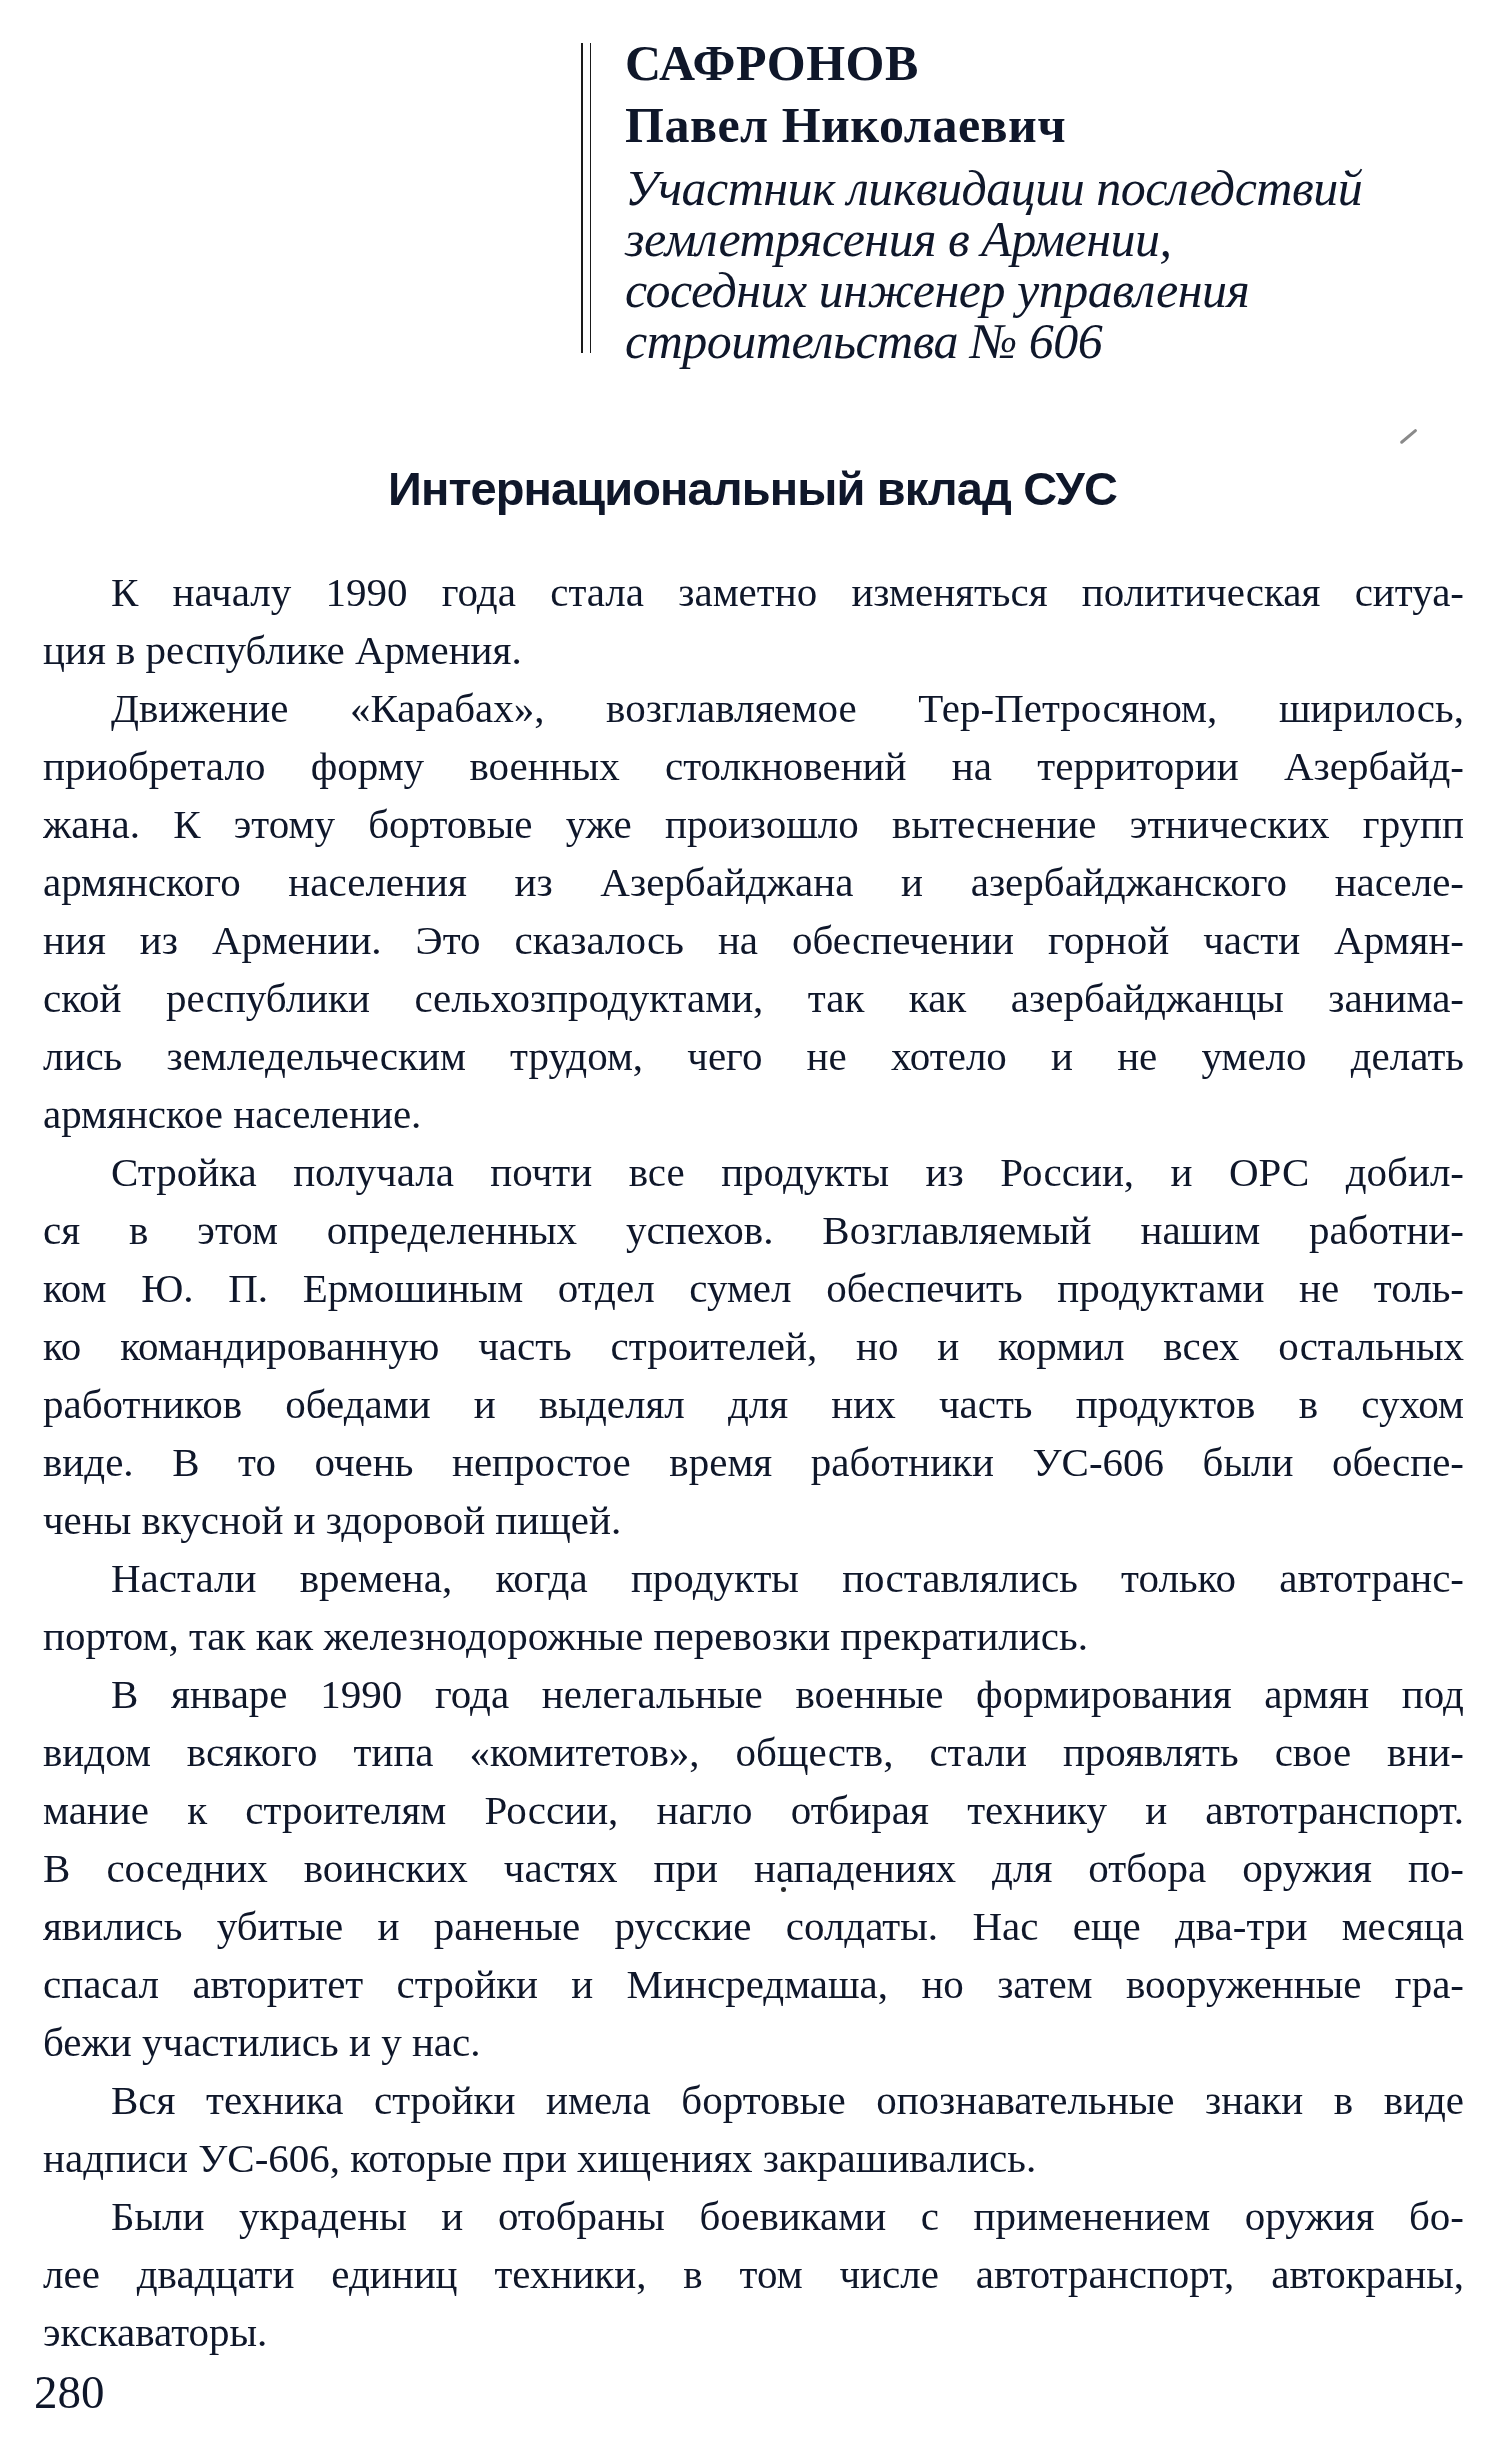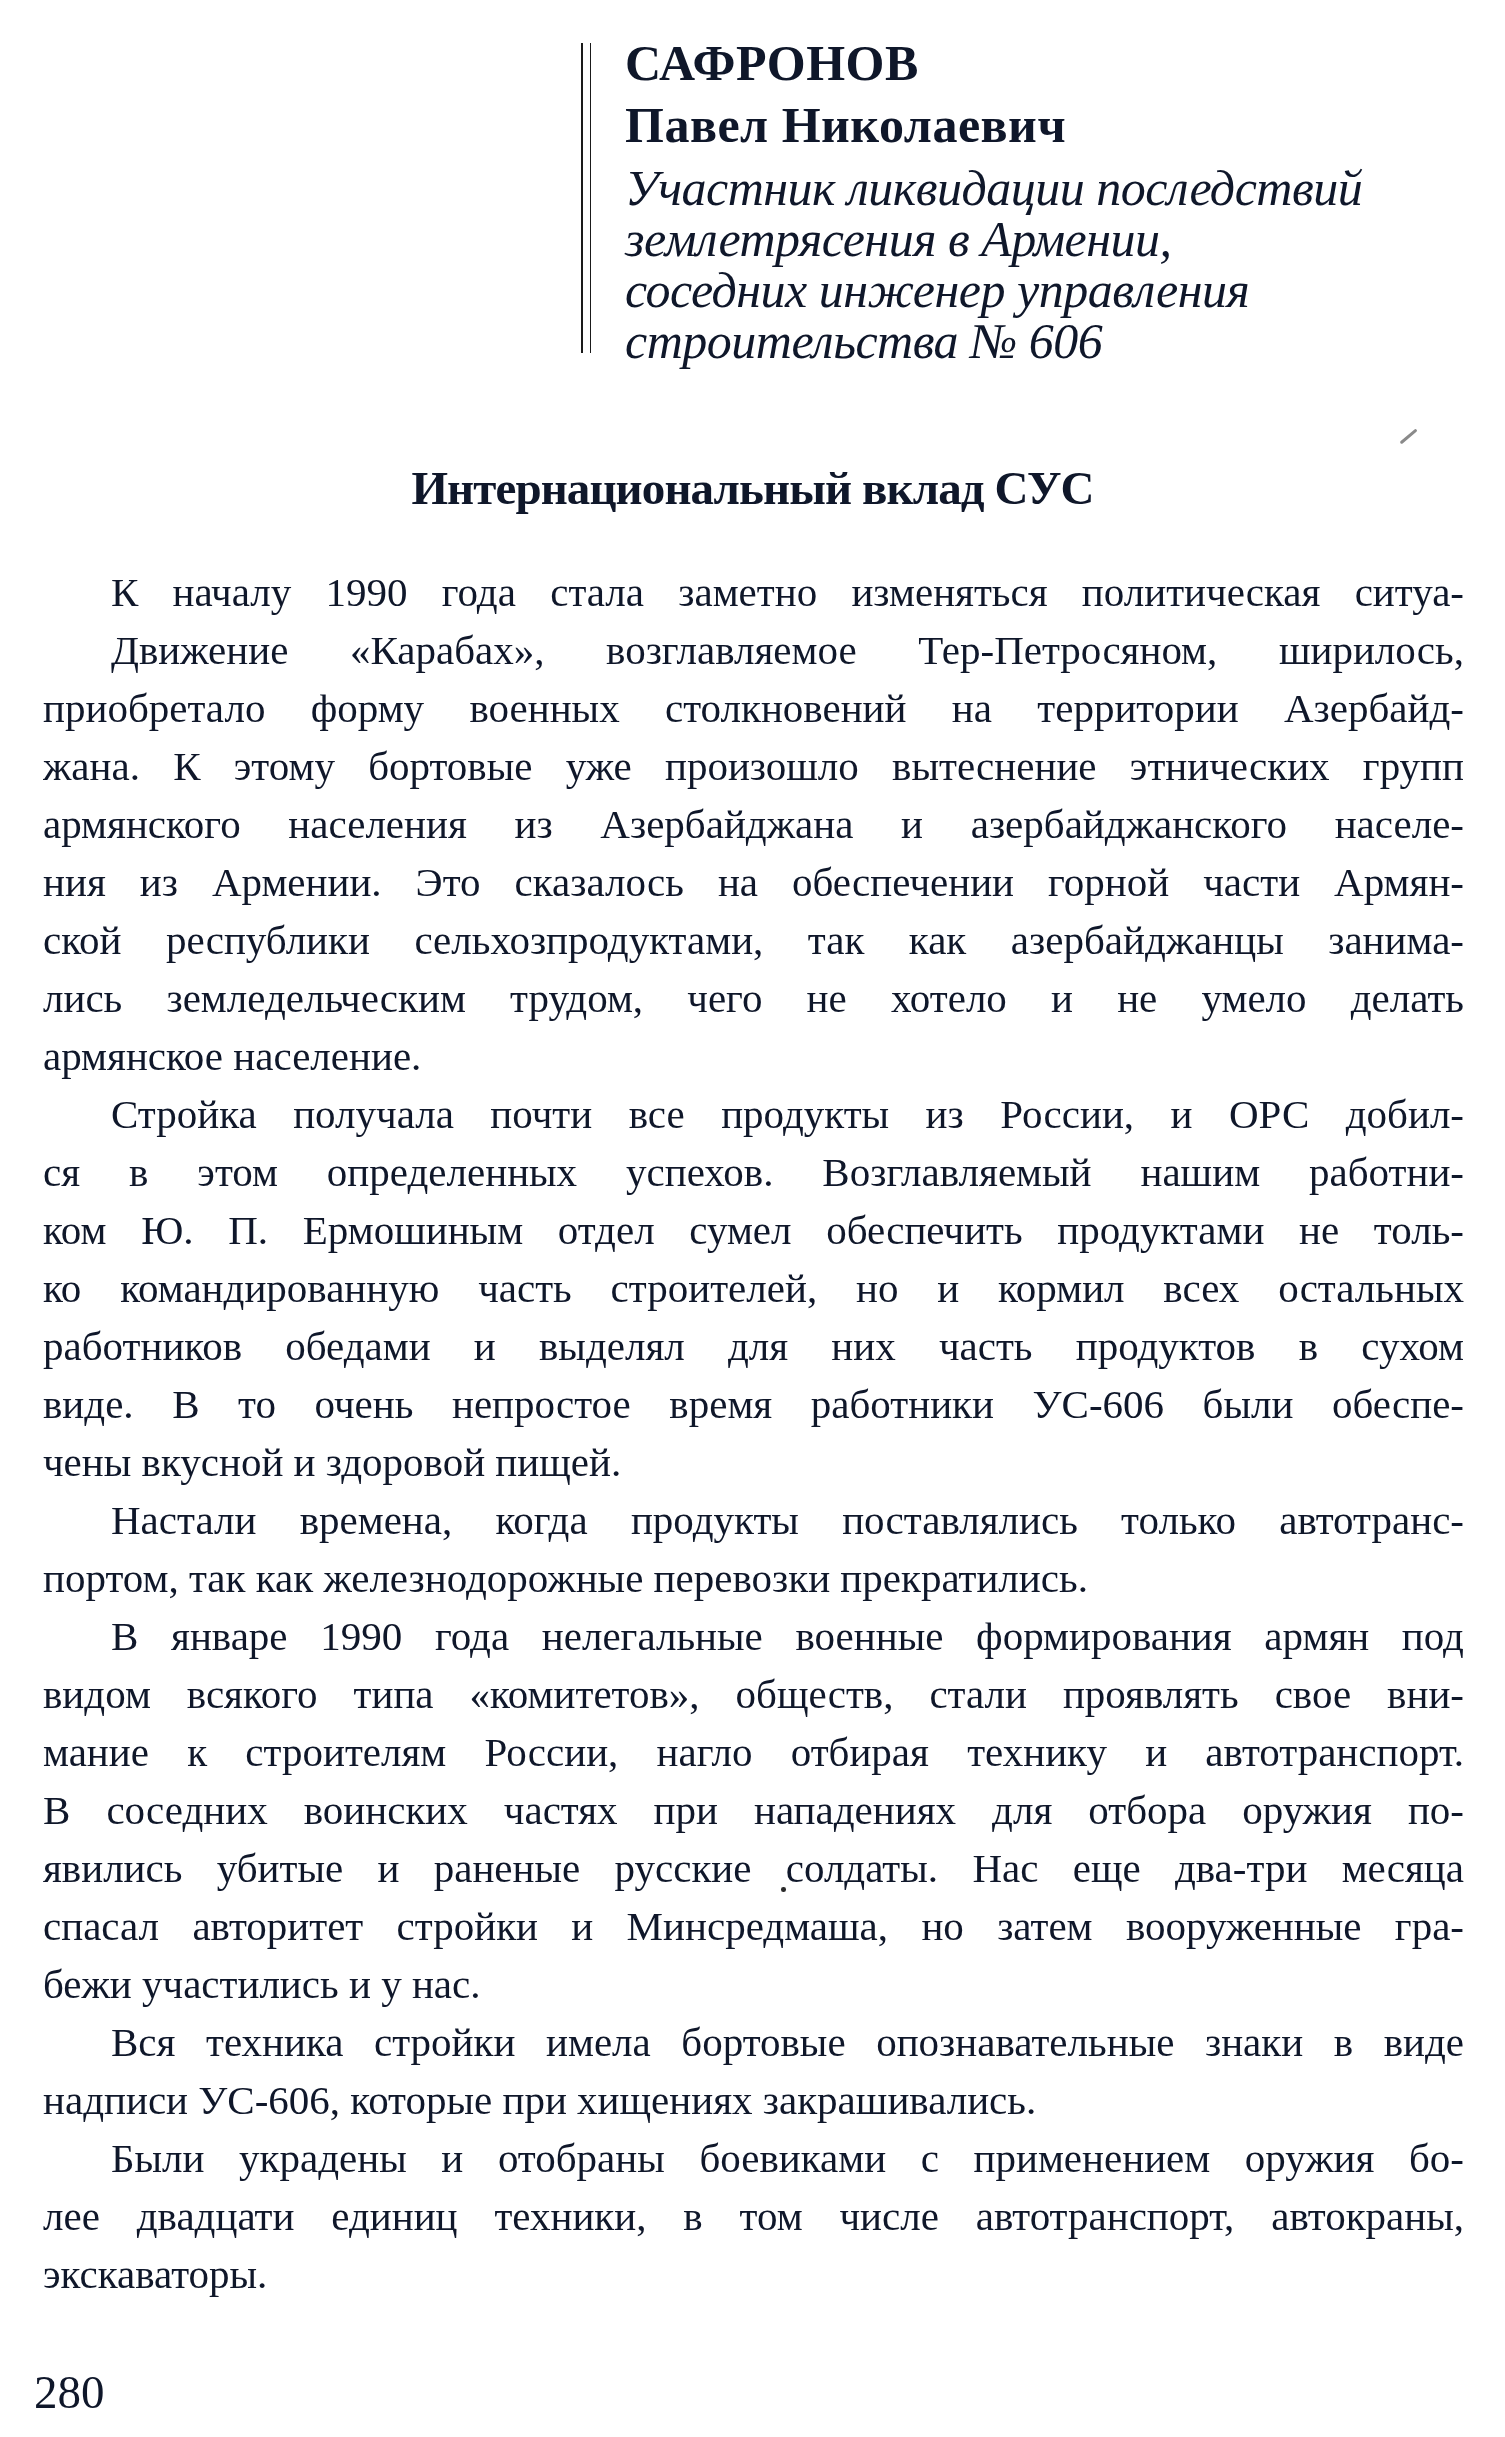--- a/index.html
+++ b/index.html
@@ -10,21 +10,21 @@
   
   .vrule {
     position:absolute; left:581px; top:43px; height:310px; width:6.6px;
     border-left:2.8px solid #1a1a1a; border-right:1.9px solid #1a1a1a;
   }
   .author { position:absolute; left:625px; top:32px; }
   .author-name { font-size:50px; font-weight:700; line-height:62px; letter-spacing:0.5px; }
   .author-role { margin-top:7px; font-style:italic; font-size:50px; line-height:51px; letter-spacing:-0.5px; }
   .title {
     position:absolute; top:461px; left:0; width:1505px; text-align:center;
-    font-family:Liberation Serif, serif; font-weight:700; font-size:47px; letter-spacing:-0.9px;
+    font-family:Liberation Sans, sans-serif; font-weight:700; font-size:47px; letter-spacing:-0.9px;
   }
   
   .tick {
     position:absolute; left:1398px; top:435px; width:21px; height:2.8px;
     background:#8a8a8a; transform:rotate(-40deg); border-radius:1.9px;
   }
   
   .dot-artifact {
     position:absolute; left:781px; top:1887px; width:4.7px; height:4.7px;
     background:#2a2a2a; border-radius:50%;
@@ -56,20 +56,21 @@
       </div>
   </div>
 
   <div class="tick"></div>
 
   <div class="title">Интернациональный вклад СУС</div>
 
   <div class="body-text">
       <div class="paragraph">
         <div class="line first">К началу 1990 года стала заметно изменяться политическая ситуа-</div>
+        <div class="line last">ция в республике Армения.</div>
       </div>
       <div class="paragraph">
         <div class="line first">Движение «Карабах», возглавляемое Тер-Петросяном, ширилось,</div>
         <div class="line">приобретало форму военных столкновений на территории Азербайд-</div>
         <div class="line">жана. К этому бортовые уже произошло вытеснение этнических групп</div>
         <div class="line">армянского населения из Азербайджана и азербайджанского населе-</div>
         <div class="line">ния из Армении. Это сказалось на обеспечении горной части Армян-</div>
         <div class="line">ской республики сельхозпродуктами, так как азербайджанцы занима-</div>
         <div class="line">лись земледельческим трудом, чего не хотело и не умело делать</div>
         <div class="line last">армянское население.</div>

